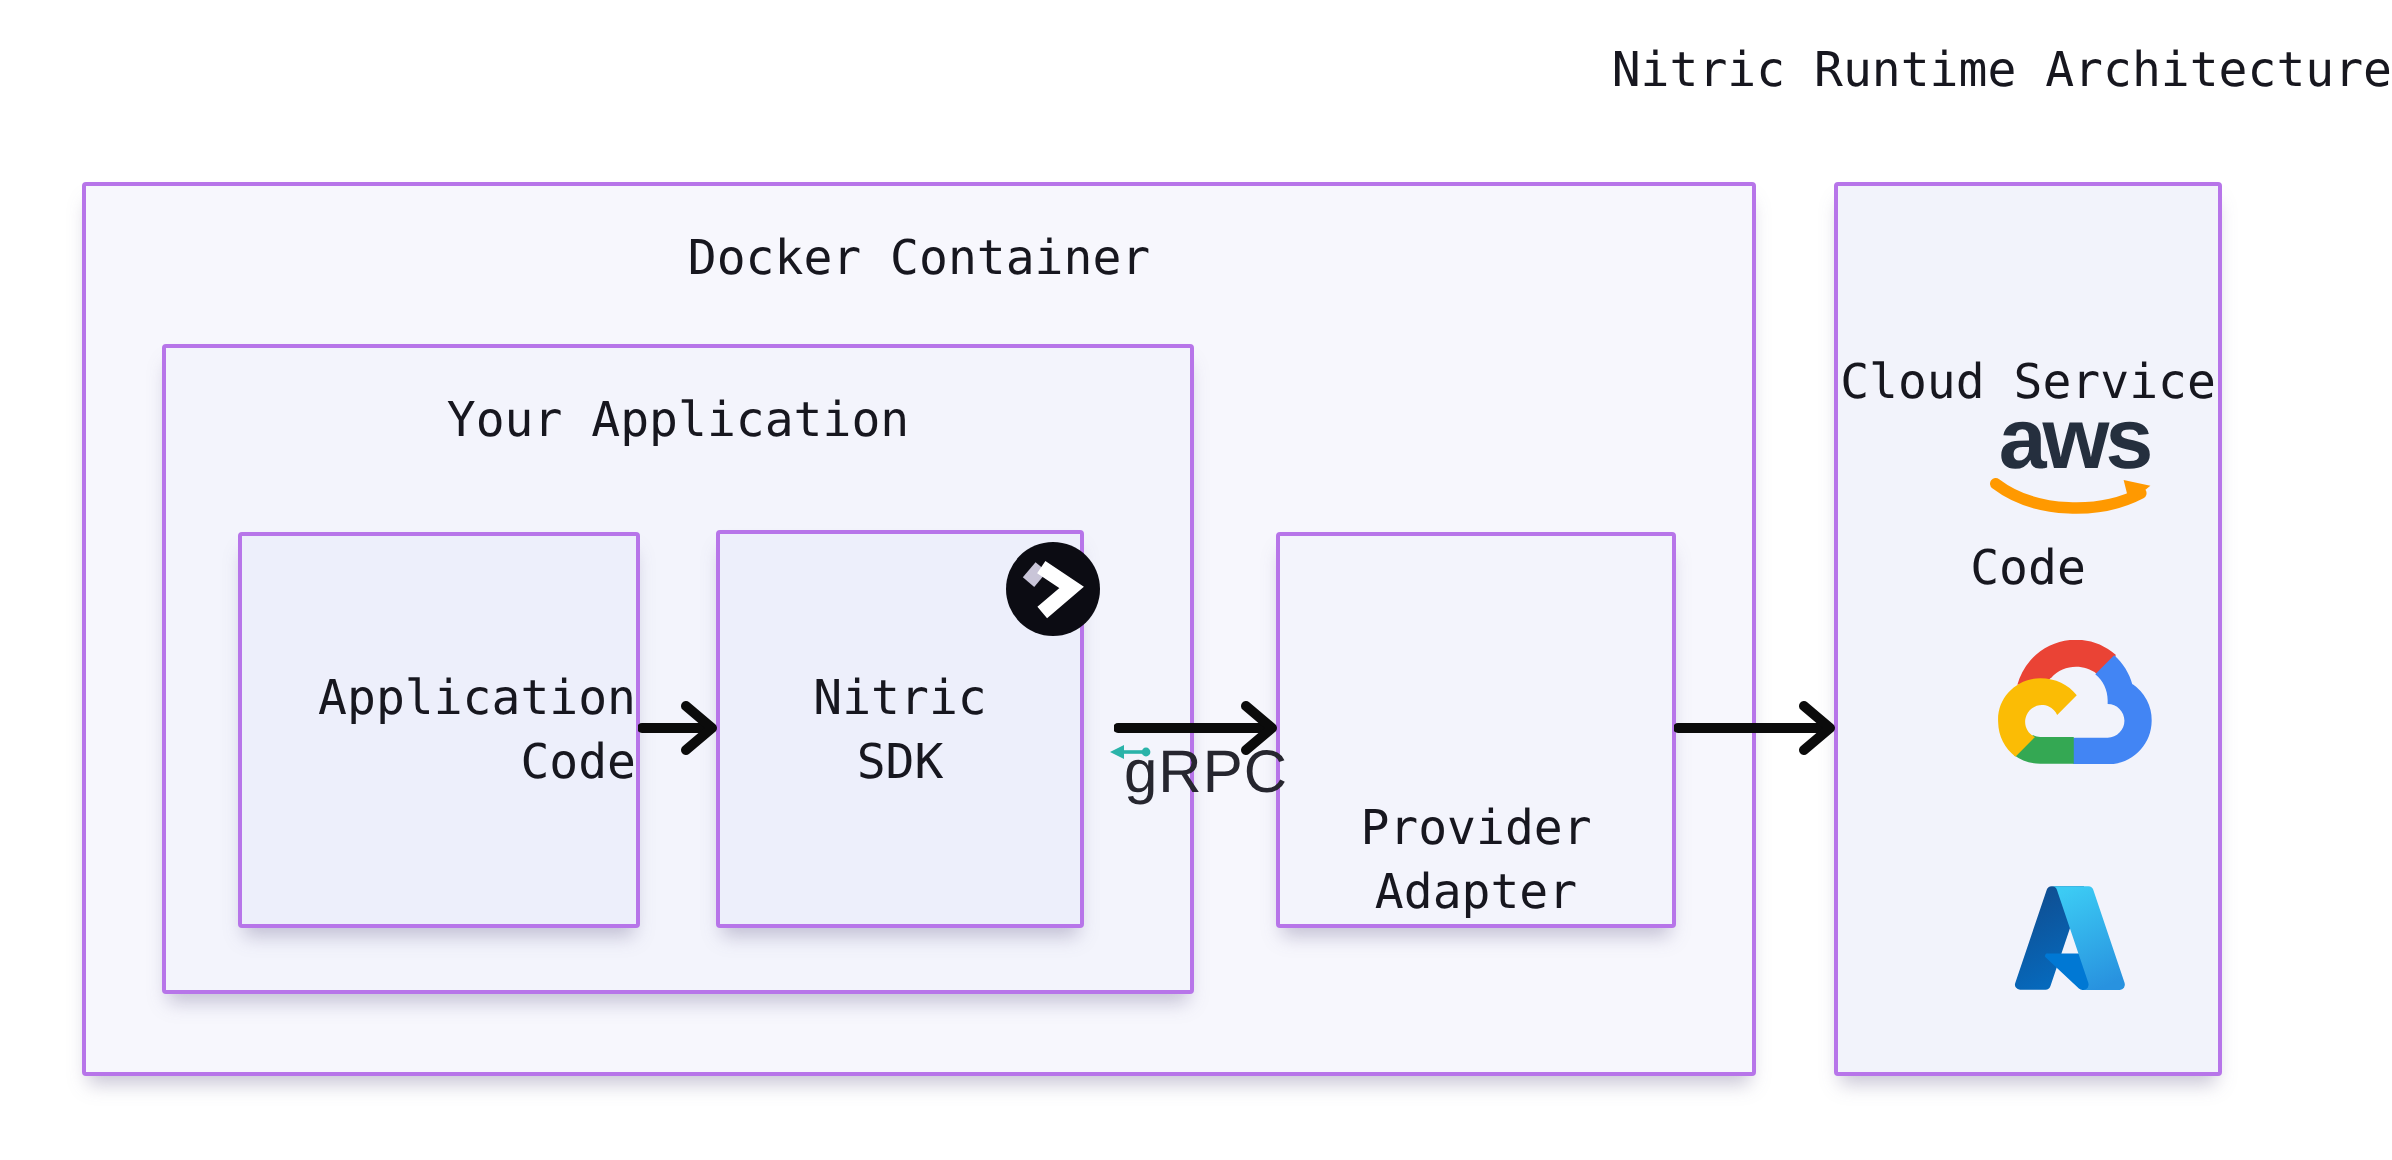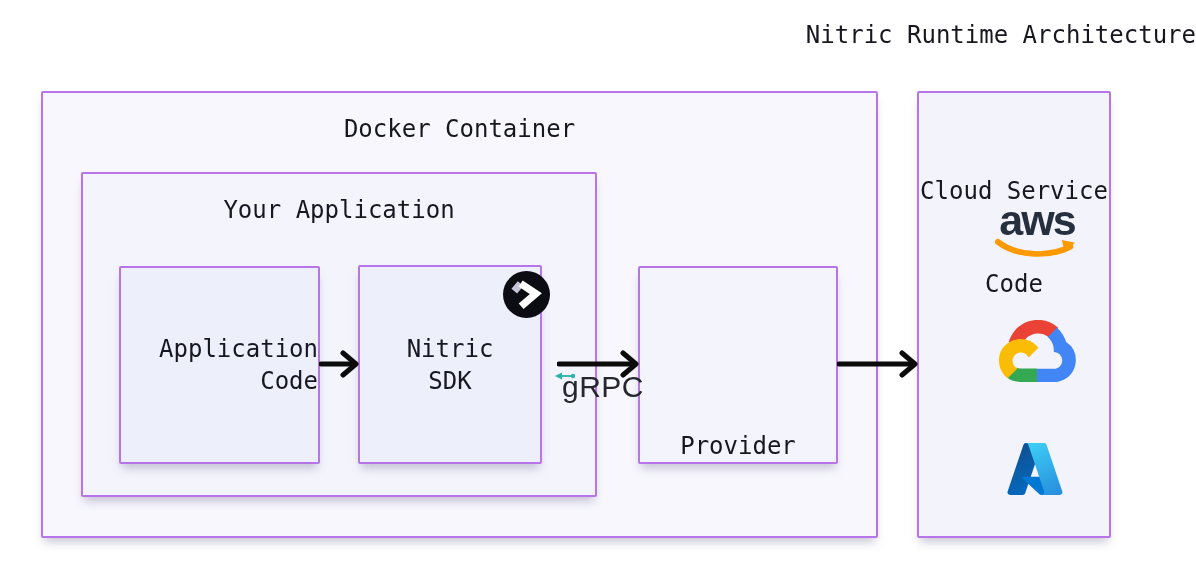--- a/index.html
+++ b/index.html
@@ -124,20 +124,21 @@
   <div class="nitric-logo">
     <svg viewBox="0 0 48 48" width="47" height="47">
       <circle cx="24" cy="24" r="24" fill="#0c0c13"></circle>
       <path d="M11.5 20.5 L18 12.8" stroke="#c9c5d8" stroke-width="7.6" fill="none"></path>
       <path d="M18 12.8 L33.5 23.2 L18.5 36" stroke="#ffffff" stroke-width="7.6" fill="none" stroke-linejoin="miter"></path>
     </svg>
   </div>
 
   <section class="box box-leaf box-provider">
     <div class="leaf-line">Provider</div>
+    <div class="leaf-line">Adapter</div>
   </section>
 
   <section class="box box-outer box-cloud">
     <div class="box-title">
       <div>Cloud Service</div>
       <div>Code</div>
     </div>
   </section>
 
   <div class="cloud-logo aws-logo">

